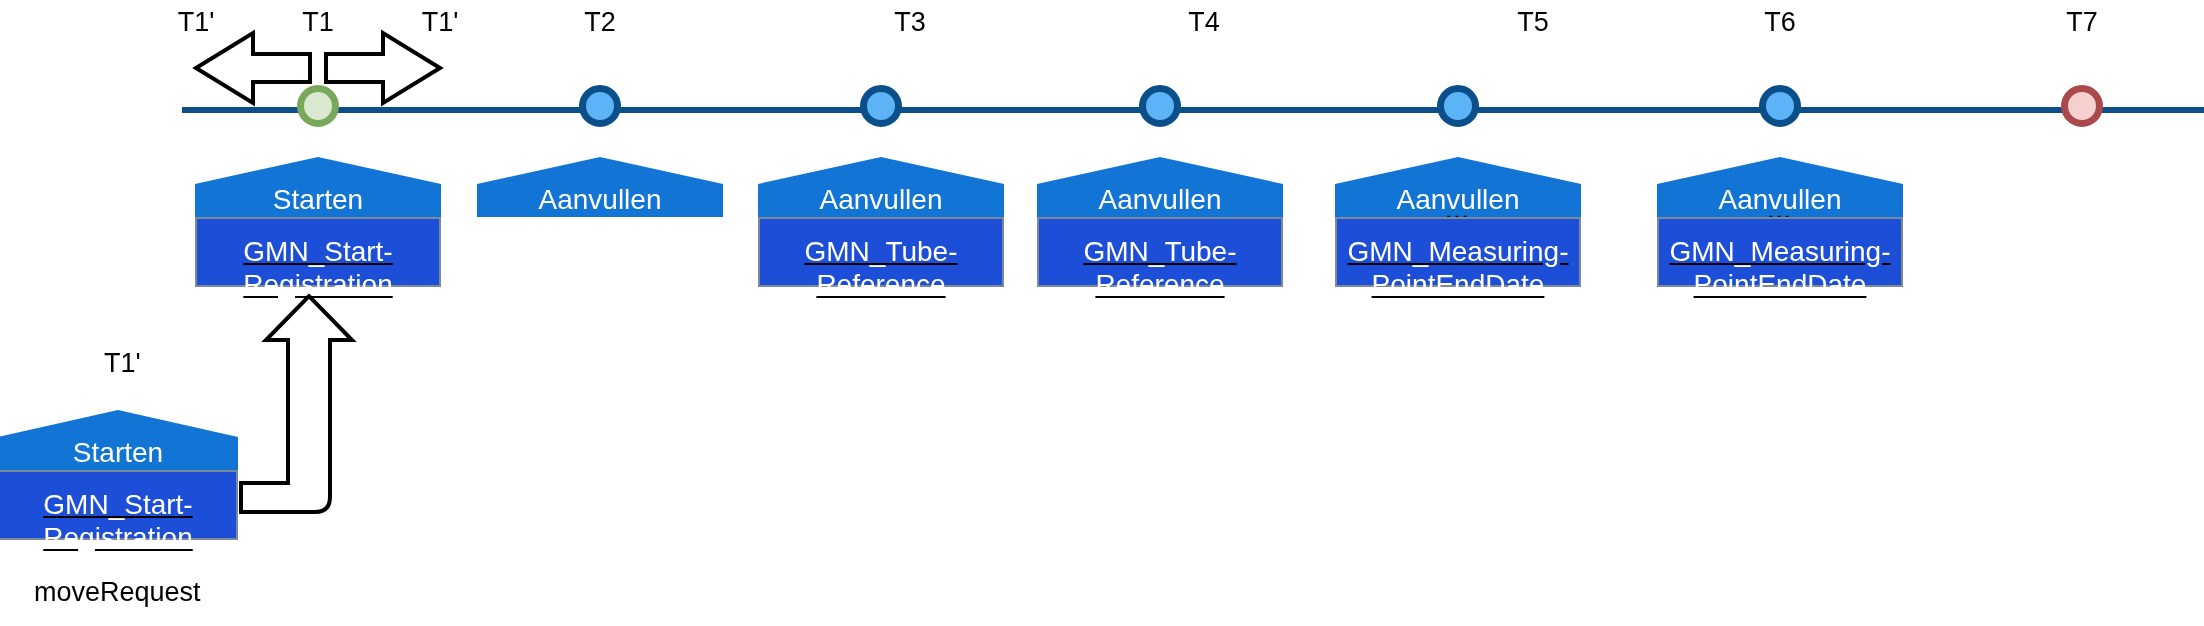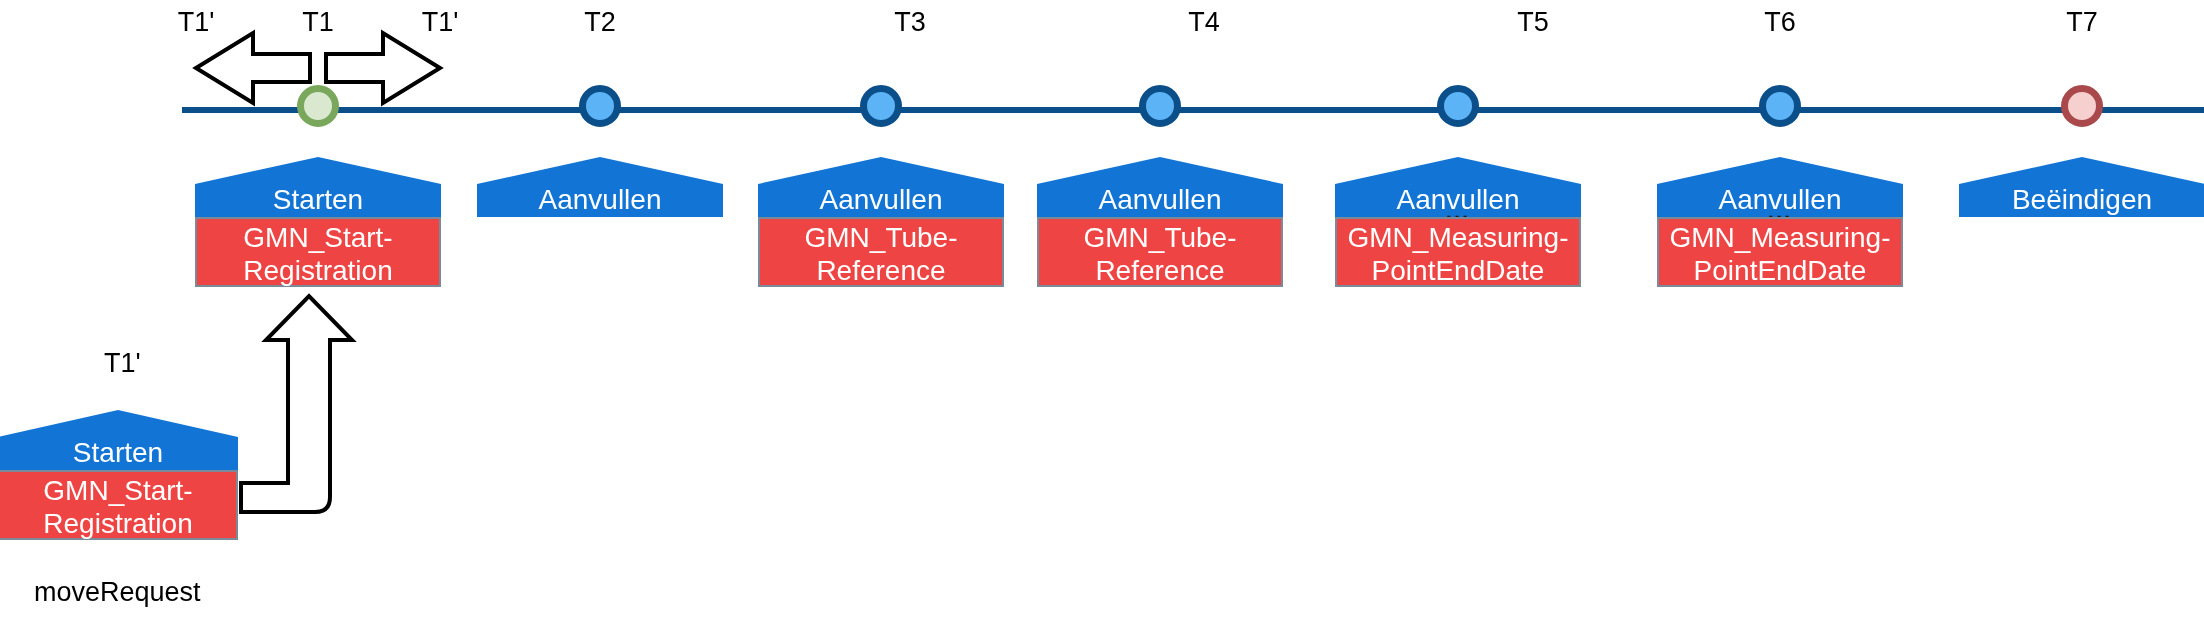--- a/index.html
+++ b/index.html
@@ -56,20 +56,21 @@
   }
   .node.blue   { background: #5cb3f5; border-color: #0b4f8a; }
   .node.green  { background: #d9e8cf; border-color: #79a75c; }
   .node.red    { background: #f6cfcf; border-color: #a9494b; }
 
   
   .card {
     position: absolute;
     width: 284px;
     margin-left: -123px;
+    text-decoration: underline;
   }
   .card .pent {
     position: relative;
     width: 246px;
     height: 60px;
     background: #1275d6;
     clip-path: polygon(0% 45%, 50% 0%, 100% 45%, 100% 100%, 0% 100%);
   }
   .card .pent-label {
     position: absolute;
@@ -90,26 +91,26 @@
     font-size: 22px;
     line-height: 14px;
     color: #1b1b1b;
     letter-spacing: 2px;
     font-weight: bold;
   }
   .card .body {
     width: 246px;
     height: 70px;
     box-sizing: border-box;
-    background: #ef4444;
+    background: #1d4ed8;
     border: 2px solid #7a8a99;
     display: flex;
     align-items: flex-start;
     justify-content: center;
-    padding-top: 2px;
+    padding-top: 16px;
   }
   .card .body-text {
     text-align: center;
     font-size: 28px;
     line-height: 33px;
     color: #ffffff;
     white-space: pre-line;
   }
 
   
@@ -227,24 +228,20 @@
       <div class="pent-label">Aanvullen</div>
       <div class="ellipsis">...</div>
     </div>
     <div class="body">
       <div class="body-text">GMN_Measuring-
 PointEndDate</div>
     </div>
   </div>
 
   <div class="card" style="left:2082px; top:157px">
-    <div class="pent">
-      <div class="pent-label">Beëindigen</div>
-      <div class="ellipsis"></div>
-    </div>
   </div>
 
   <div class="free-label" style="left:104px; top:347px">T1'</div>
 
   <div class="card bottom" style="left:121px; top:410px">
     <div class="pent">
       <div class="pent-label">Starten</div>
     </div>
     <div class="body">
       <div class="body-text">GMN_Start-

